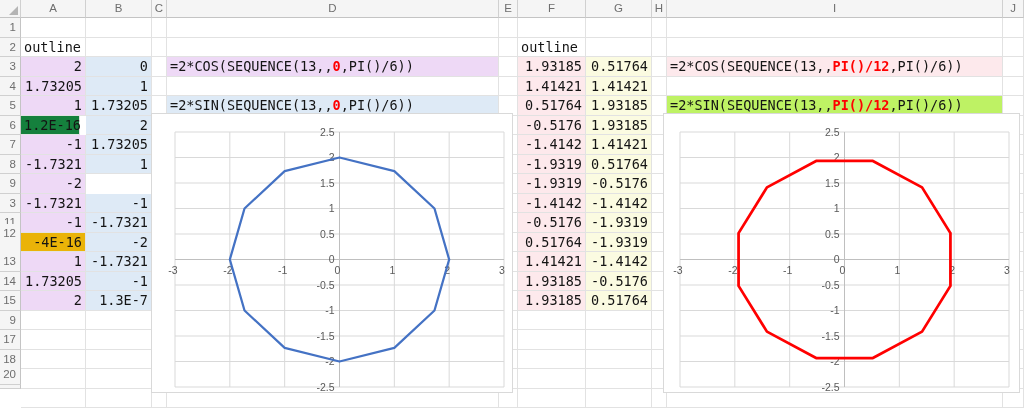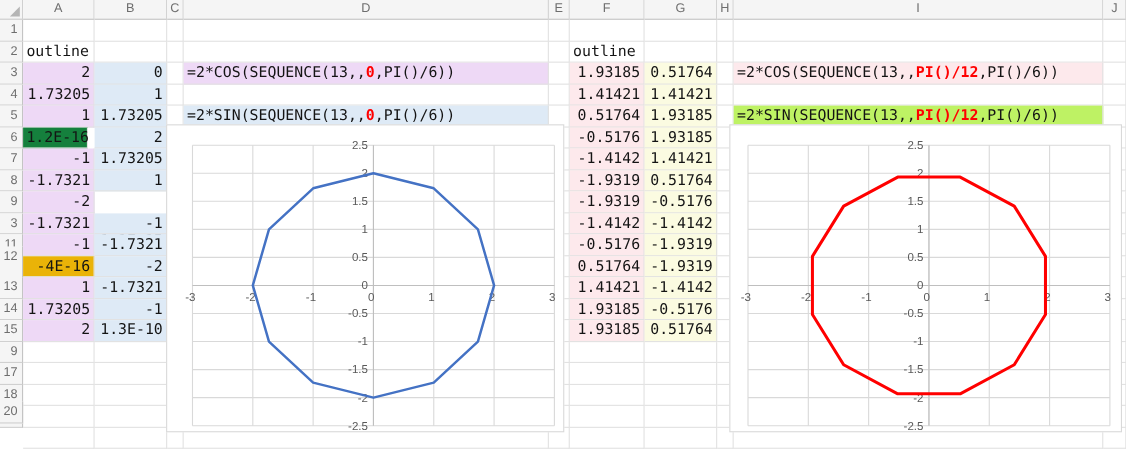--- a/index.html
+++ b/index.html
@@ -108,21 +108,21 @@
       <div class="cell num" style="left: 86px; top: 96px; width: 66px; height: 19.5px; background: rgb(222, 234, 246);">1.73205</div>
       <div class="cell num" style="left: 86px; top: 115.5px; width: 66px; height: 19.5px; background: rgb(222, 234, 246);">2</div>
       <div class="cell num" style="left: 86px; top: 135px; width: 66px; height: 19.5px; background: rgb(222, 234, 246);">1.73205</div>
       <div class="cell num" style="left: 86px; top: 154.5px; width: 66px; height: 19.5px; background: rgb(222, 234, 246);">1</div>
       <div class="cell num" style="left: 86px; top: 174px; width: 66px; height: 19.5px; background: rgb(222, 234, 246); margin-top: 36px;">1.1E-15</div>
       <div class="cell num" style="left: 86px; top: 193.5px; width: 66px; height: 19.5px; background: rgb(222, 234, 246);">-1</div>
       <div class="cell num" style="left: 86px; top: 213px; width: 66px; height: 19.5px; background: rgb(222, 234, 246);">-1.7321</div>
       <div class="cell num" style="left: 86px; top: 232.5px; width: 66px; height: 19.5px; background: rgb(222, 234, 246);">-2</div>
       <div class="cell num" style="left: 86px; top: 252px; width: 66px; height: 19.5px; background: rgb(222, 234, 246);">-1.7321</div>
       <div class="cell num" style="left: 86px; top: 271.5px; width: 66px; height: 19.5px; background: rgb(222, 234, 246);">-1</div>
-      <div class="cell num" style="left: 86px; top: 291px; width: 66px; height: 19.5px; background: rgb(222, 234, 246);">1.3E-10</div>
+      <div class="cell num" style="left: 86px; top: 291px; width: 66px; height: 19.5px; background: rgb(222, 234, 246);">1.3E-7</div>
       <div class="cell" style="left: 86px; top: 310.5px; width: 66px; height: 19.5px;"></div>
       <div class="cell" style="left: 86px; top: 330px; width: 66px; height: 19.5px;"></div>
       <div class="cell" style="left: 86px; top: 349.5px; width: 66px; height: 19.5px;"></div>
       <div class="cell" style="left: 86px; top: 369px; width: 66px; height: 19.5px;"></div>
       <div class="cell" style="left: 86px; top: 388.5px; width: 66px; height: 19.5px;"></div>
       <div class="cell" style="left: 152px; top: 18px; width: 15px; height: 19.5px;"></div>
       <div class="cell" style="left: 152px; top: 37.5px; width: 15px; height: 19.5px;"></div>
       <div class="cell" style="left: 152px; top: 57px; width: 15px; height: 19.5px;"></div>
       <div class="cell" style="left: 152px; top: 76.5px; width: 15px; height: 19.5px;"></div>
       <div class="cell" style="left: 152px; top: 96px; width: 15px; height: 19.5px;"></div>

